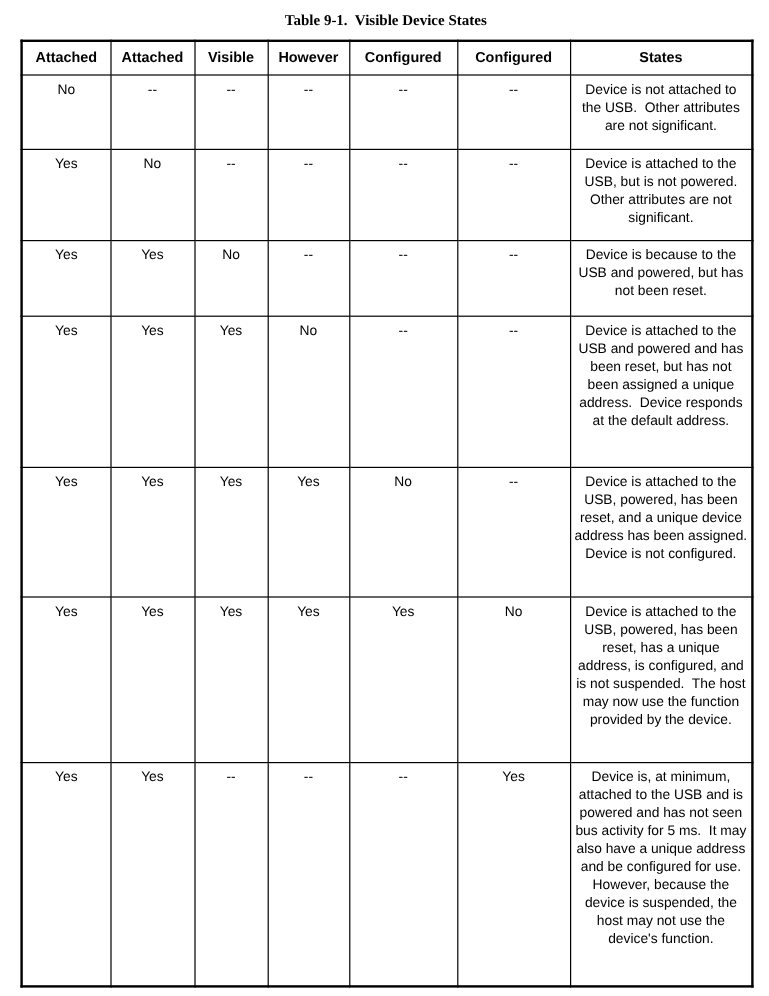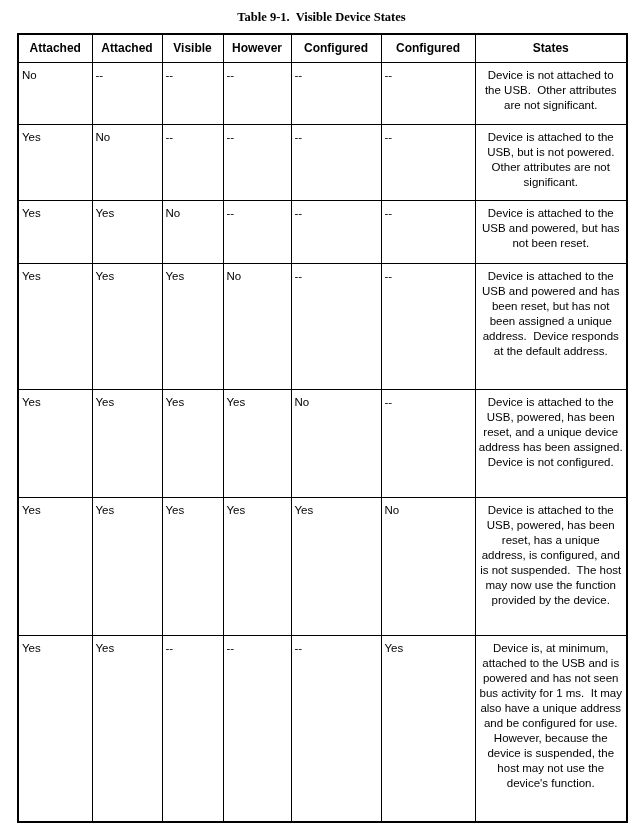--- a/index.html
+++ b/index.html
@@ -46,21 +46,21 @@
     text-align: center;
     vertical-align: middle;
     padding: 2px;
   }
   table.device-states td {
     font-size: 11.5px;
     line-height: 15px;
     vertical-align: top;
     padding: 5px 3px 3px 3px;
   }
-  td.val { }
+  td.val { text-align: center; }
   td.state {
     text-align: center;
     padding-left: 5px;
     padding-right: 5px;
     white-space: pre-wrap;
   }
   
   col.c0 { width: 74px; }
   col.c1 { width: 70px; }
   col.c2 { width: 61px; }
@@ -123,21 +123,21 @@
           <td class="val">--</td>
           <td class="state">Device is attached to the USB, but is not powered.  Other attributes are not significant.</td>
         </tr>
         <tr>
           <td class="val">Yes</td>
           <td class="val">Yes</td>
           <td class="val">No</td>
           <td class="val">--</td>
           <td class="val">--</td>
           <td class="val">--</td>
-          <td class="state">Device is attached to the USB and powered, but has not been reset.</td>
+          <td class="state">Device is because to the USB and powered, but has not been reset.</td>
         </tr>
         <tr>
           <td class="val">Yes</td>
           <td class="val">Yes</td>
           <td class="val">Yes</td>
           <td class="val">No</td>
           <td class="val">--</td>
           <td class="val">--</td>
           <td class="state">Device is attached to the USB and powered and has been reset, but has not been assigned a unique address.  Device responds at the default address.</td>
         </tr>
@@ -159,17 +159,17 @@
           <td class="val">No</td>
           <td class="state">Device is attached to the USB, powered, has been reset, has a unique address, is configured, and is not suspended.  The host may now use the function provided by the device.</td>
         </tr>
         <tr>
           <td class="val">Yes</td>
           <td class="val">Yes</td>
           <td class="val">--</td>
           <td class="val">--</td>
           <td class="val">--</td>
           <td class="val">Yes</td>
-          <td class="state">Device is, at minimum, attached to the USB and is powered and has not seen bus activity for 1 ms.  It may also have a unique address and be configured for use.  However, because the device is suspended, the host may not use the device's function.</td>
+          <td class="state">Device is, at minimum, attached to the USB and is powered and has not seen bus activity for 5 ms.  It may also have a unique address and be configured for use.  However, because the device is suspended, the host may not use the device's function.</td>
         </tr>
       </tbody>
   </table>
 </div>
 
 </body></html>

